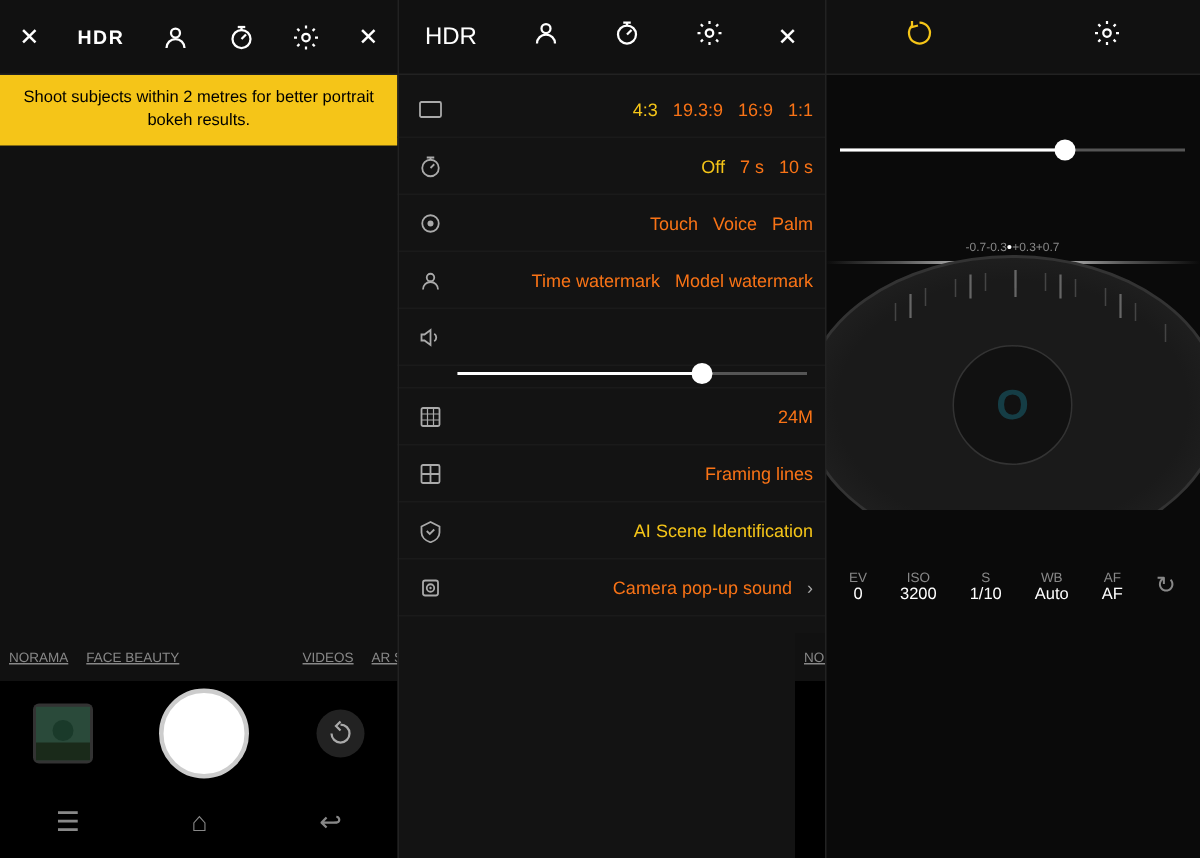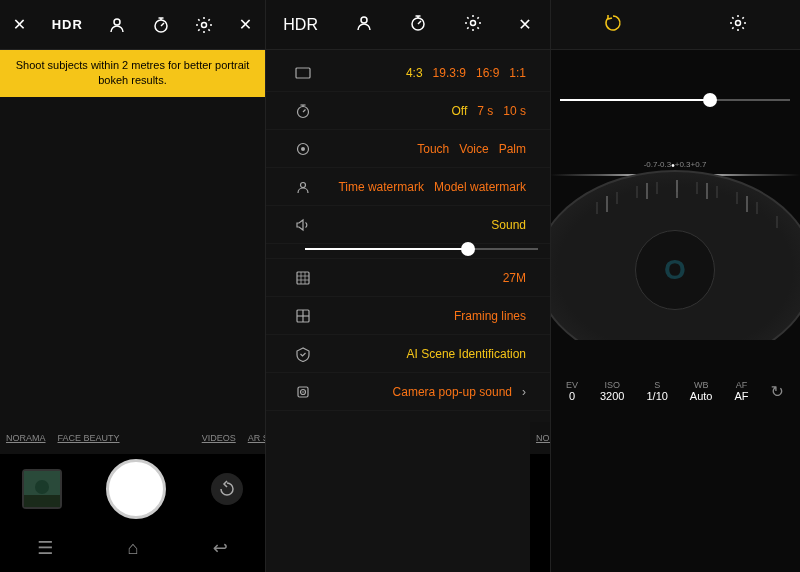--- a/index.html
+++ b/index.html
@@ -144,21 +144,21 @@
     }
 
     
     .settings-list {
       padding: 4px 0;
     }
     .settings-row {
       display: flex;
       align-items: center;
       min-height: 38px;
-      padding: 4px 24px;
+      padding: 4px 8px;
       border-bottom: 1px solid #1a1a1a;
     }
     .row-icon {
       width: 28px;
       min-width: 28px;
       display: flex;
       align-items: center;
       justify-content: center;
       color: #aaa;
       font-size: 14px;
@@ -334,21 +334,21 @@
       opacity: 0.5;
     }
 
     
     .params-row {
       position: absolute;
       bottom: 165px;
       left: 0;
       width: 250px;
       display: flex;
-      align-items: center;
+      align-items: flex-start;
       justify-content: space-around;
       padding: 0 5px 5px;
     }
     .param-item {
       text-align: center;
     }
     .param-label {
       font-size: 9px;
       color: #888;
       display: block;
@@ -521,23 +521,20 @@
       </div>
     </div>
 
     <div class="settings-row" style="position:relative;">
       <div class="row-icon">
         <svg width="16" height="16" viewBox="0 0 16 16" fill="none">
           <path d="M4 6H2v4h2l4 3V3L4 6z" stroke="#aaa" stroke-width="1.2" fill="none"></path>
           <path d="M10.5 5.5a3 3 0 0 1 0 5" stroke="#aaa" stroke-width="1.2" fill="none"></path>
         </svg>
       </div>
-      <div class="row-options">
-        <span class="row-opt active-yellow">Sound</span>
-      </div>
     </div>
 
     <div style="display:flex;align-items:center;padding:4px 8px 8px 36px;border-bottom:1px solid #1a1a1a;">
       <div class="slider-track" style="flex:1;">
         <div class="slider-fill"></div>
         <div class="slider-thumb"></div>
       </div>
     </div>
 
 
@@ -545,21 +542,21 @@
       <div class="row-icon">
         <svg width="16" height="16" viewBox="0 0 16 16" fill="none">
           <rect x="2" y="2" width="12" height="12" rx="1" stroke="#aaa" stroke-width="1.2"></rect>
           <line x1="2" y1="6" x2="14" y2="6" stroke="#aaa" stroke-width="0.8"></line>
           <line x1="2" y1="10" x2="14" y2="10" stroke="#aaa" stroke-width="0.8"></line>
           <line x1="6" y1="2" x2="6" y2="14" stroke="#aaa" stroke-width="0.8"></line>
           <line x1="10" y1="2" x2="10" y2="14" stroke="#aaa" stroke-width="0.8"></line>
         </svg>
       </div>
       <div class="row-options">
-        <span class="row-opt">27M</span>
+        <span class="row-opt">24M</span>
       </div>
     </div>
 
     <div class="settings-row">
       <div class="row-icon">
         <svg width="16" height="16" viewBox="0 0 16 16" fill="none">
           <line x1="8" y1="2" x2="8" y2="14" stroke="#aaa" stroke-width="1.2"></line>
           <line x1="2" y1="8" x2="14" y2="8" stroke="#aaa" stroke-width="1.2"></line>
           <rect x="2" y="2" width="12" height="12" rx="1" stroke="#aaa" stroke-width="1.2"></rect>
         </svg>

